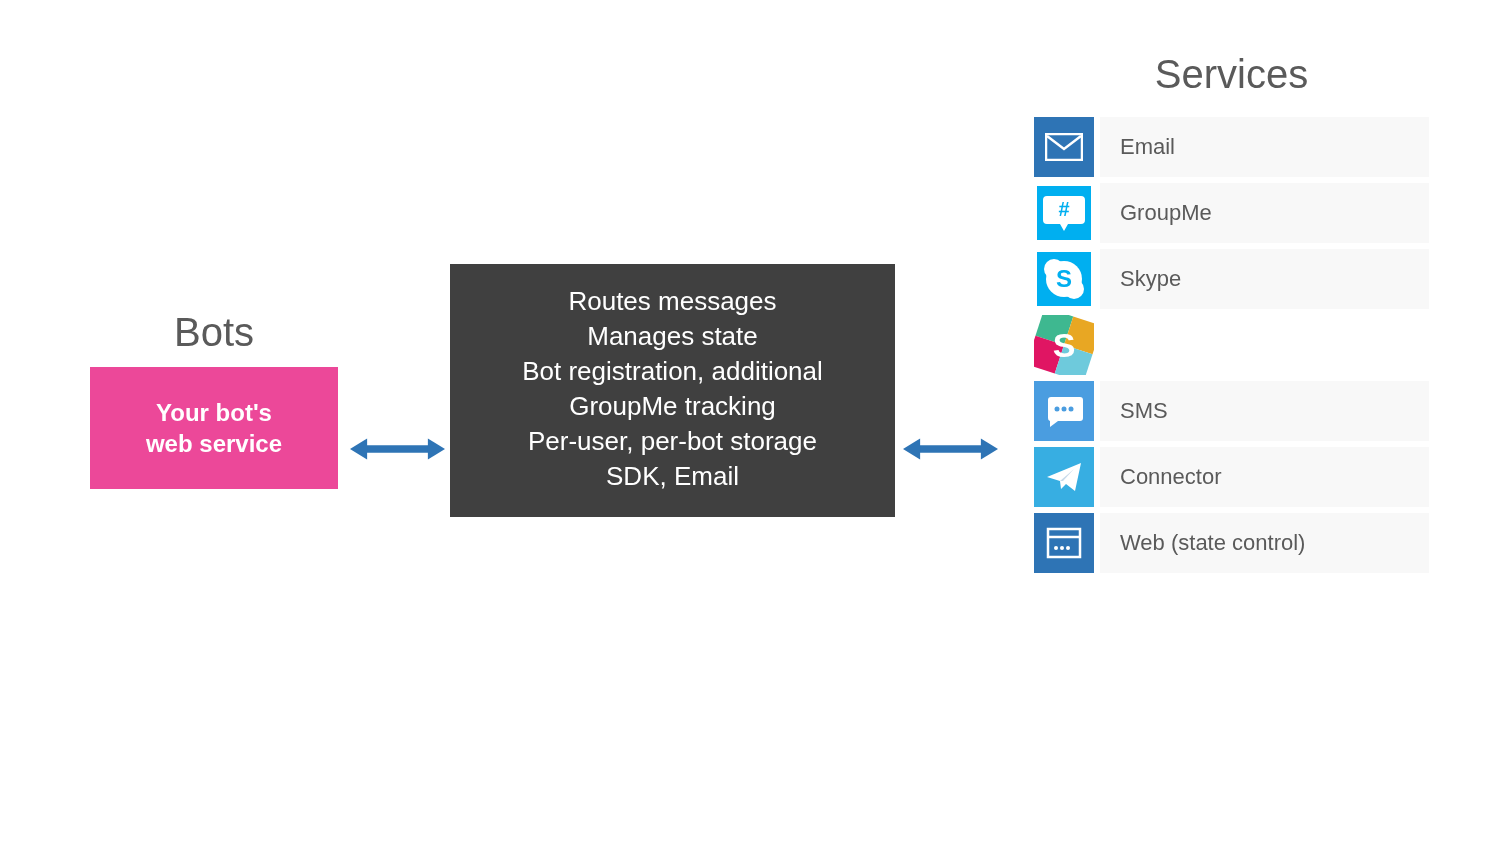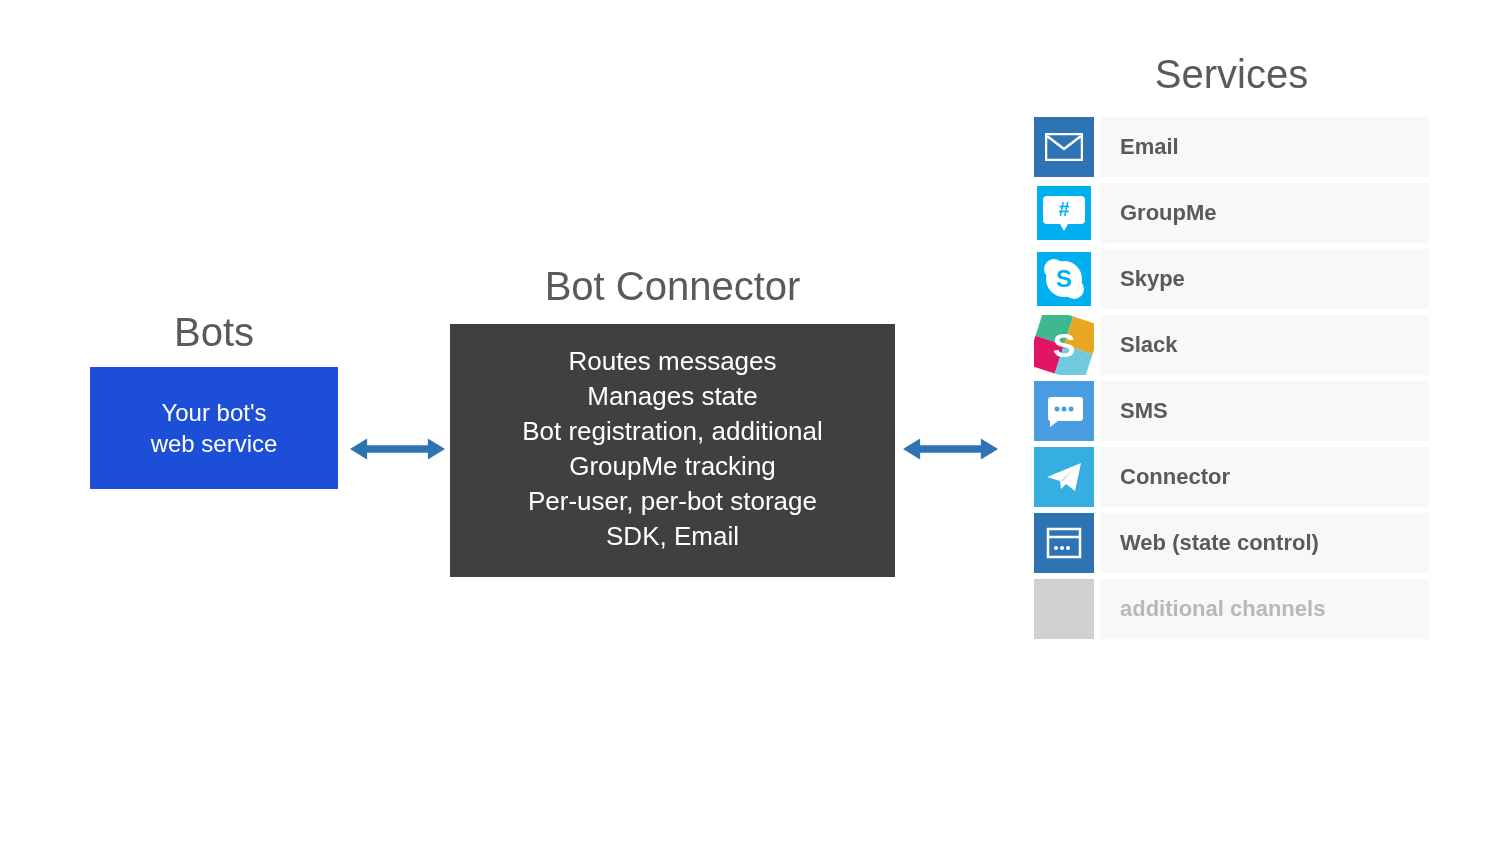--- a/index.html
+++ b/index.html
@@ -26,26 +26,26 @@
       padding-left: 12px;
     }
     .bots-title {
       font-size: 40px;
       color: #5a5a5a;
       font-weight: 300;
       text-align: center;
       margin-bottom: 12px;
     }
     .bots-box {
-      background: #1d4ed8;
+      background: #ec4899;
       color: #fff;
       text-align: center;
       padding: 30px 20px;
       font-size: 24px;
-      font-weight: 400;
+      font-weight: 700;
       line-height: 1.3;
     }
     .arrow {
       position: absolute;
       display: flex;
       align-items: center;
     }
     .arrow-left {
       left: 350px;
       top: 434px;
@@ -110,21 +110,21 @@
       justify-content: center;
     }
     .channel-label {
       flex: 1;
       background: #f8f8f8;
       display: flex;
       align-items: center;
       padding-left: 20px;
       font-size: 22px;
       color: #5a5a5a;
-      font-weight: 700;
+      font-weight: 400;
       margin-left: 6px;
     }
     .channel-row.disabled .channel-icon {
       background: #d0d0d0;
     }
     .channel-row.disabled .channel-label {
       color: #b8b8b8;
     }
   </style>
 </head>
@@ -142,21 +142,20 @@
 
   <div class="arrow arrow-left">
     <svg viewBox="0 0 100 30">
       <line x1="12" y1="15" x2="88" y2="15" stroke="#2e74b5" stroke-width="8"></line>
       <polygon points="0,15 18,4 18,26" fill="#2e74b5"></polygon>
       <polygon points="100,15 82,4 82,26" fill="#2e74b5"></polygon>
     </svg>
   </div>
 
   <div class="connector-section">
-    <div class="connector-title">Bot Connector</div>
     <div class="connector-box">
       <div>Routes messages</div>
       <div>Manages state</div>
       <div>Bot registration, additional</div>
       <div>GroupMe tracking</div>
       <div>Per-user, per-bot storage</div>
       <div>SDK, Email</div>
     </div>
   </div>
 
@@ -209,21 +208,20 @@
       <div class="channel-icon" style="background:#fff;position:relative">
         <svg width="60" height="60" viewBox="0 0 60 60">
             <rect width="60" height="60" fill="#fff"></rect>
           <rect x="0" y="0" width="30" height="30" fill="#3eb890" transform="rotate(18 30 30)"></rect>
           <rect x="30" y="0" width="30" height="30" fill="#e8a723" transform="rotate(18 30 30)"></rect>
           <rect x="0" y="30" width="30" height="30" fill="#e01563" transform="rotate(18 30 30)"></rect>
           <rect x="30" y="30" width="30" height="30" fill="#6ecadc" transform="rotate(18 30 30)"></rect>
           <text x="30" y="42" font-size="34" font-weight="bold" text-anchor="middle" fill="#fff">S</text>
         </svg>
       </div>
-      <div class="channel-label">Slack</div>
     </div>
 
     <div class="channel-row">
       <div class="channel-icon" style="background:#4a9de0">
         <svg width="40" height="40" viewBox="0 0 40 40">
             <path d="M4 6 h32 a3 3 0 0 1 3 3 v18 a3 3 0 0 1 -3 3 h-22 l-8 6 v-6 a3 3 0 0 1 -2 -3 v-18 a3 3 0 0 1 3 -3 z" fill="#fff"></path>
             <circle cx="13" cy="18" r="2.5" fill="#4a9de0"></circle>
             <circle cx="20" cy="18" r="2.5" fill="#4a9de0"></circle>
             <circle cx="27" cy="18" r="2.5" fill="#4a9de0"></circle>
           </svg>
@@ -247,19 +245,15 @@
             <rect x="4" y="6" width="32" height="28" fill="none" stroke="#fff" stroke-width="2.5"></rect>
             <line x1="4" y1="14" x2="36" y2="14" stroke="#fff" stroke-width="2.5"></line>
             <circle cx="12" cy="25" r="2" fill="#fff"></circle>
             <circle cx="18" cy="25" r="2" fill="#fff"></circle>
             <circle cx="24" cy="25" r="2" fill="#fff"></circle>
           </svg>
       </div>
       <div class="channel-label">Web (state control)</div>
     </div>
 
-    <div class="channel-row disabled">
-      <div class="channel-icon"></div>
-      <div class="channel-label">additional channels</div>
-    </div>
 
   </div>
 </div>
 
 </body></html>

